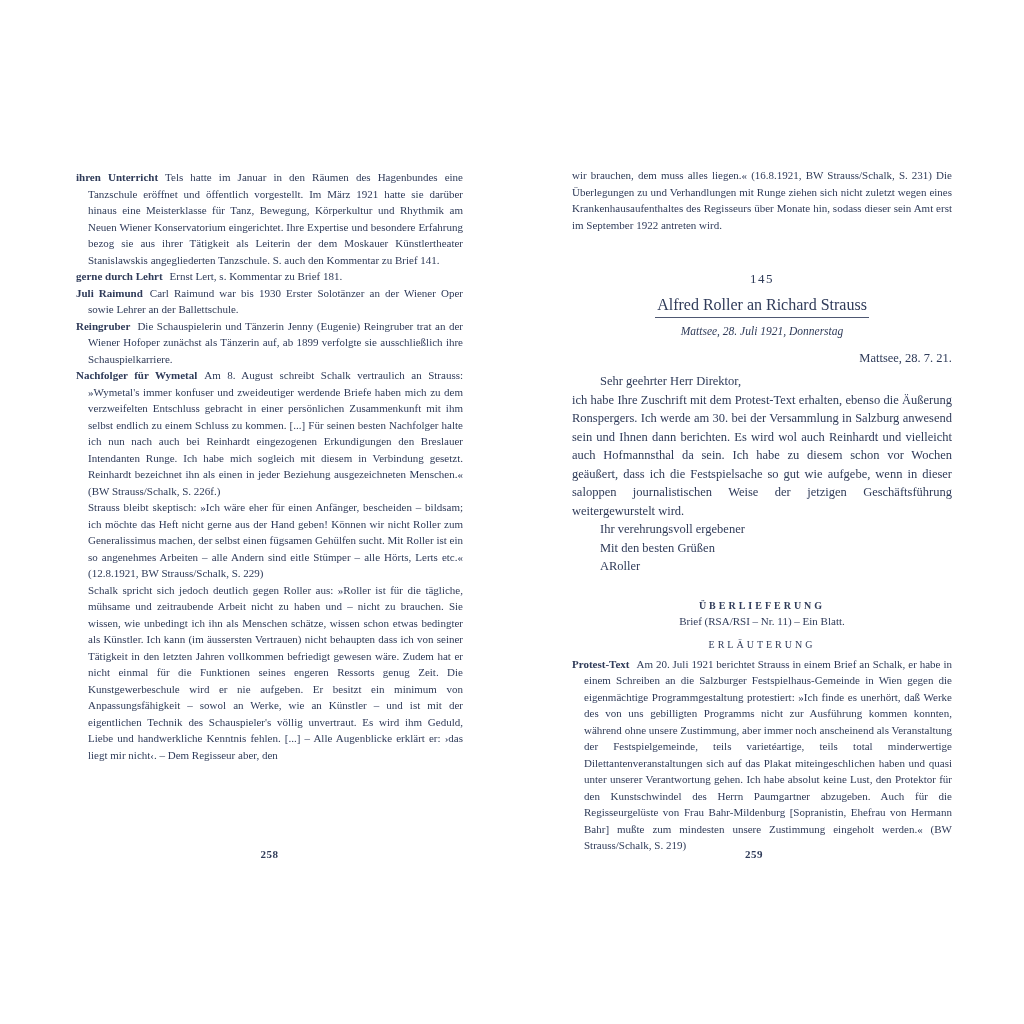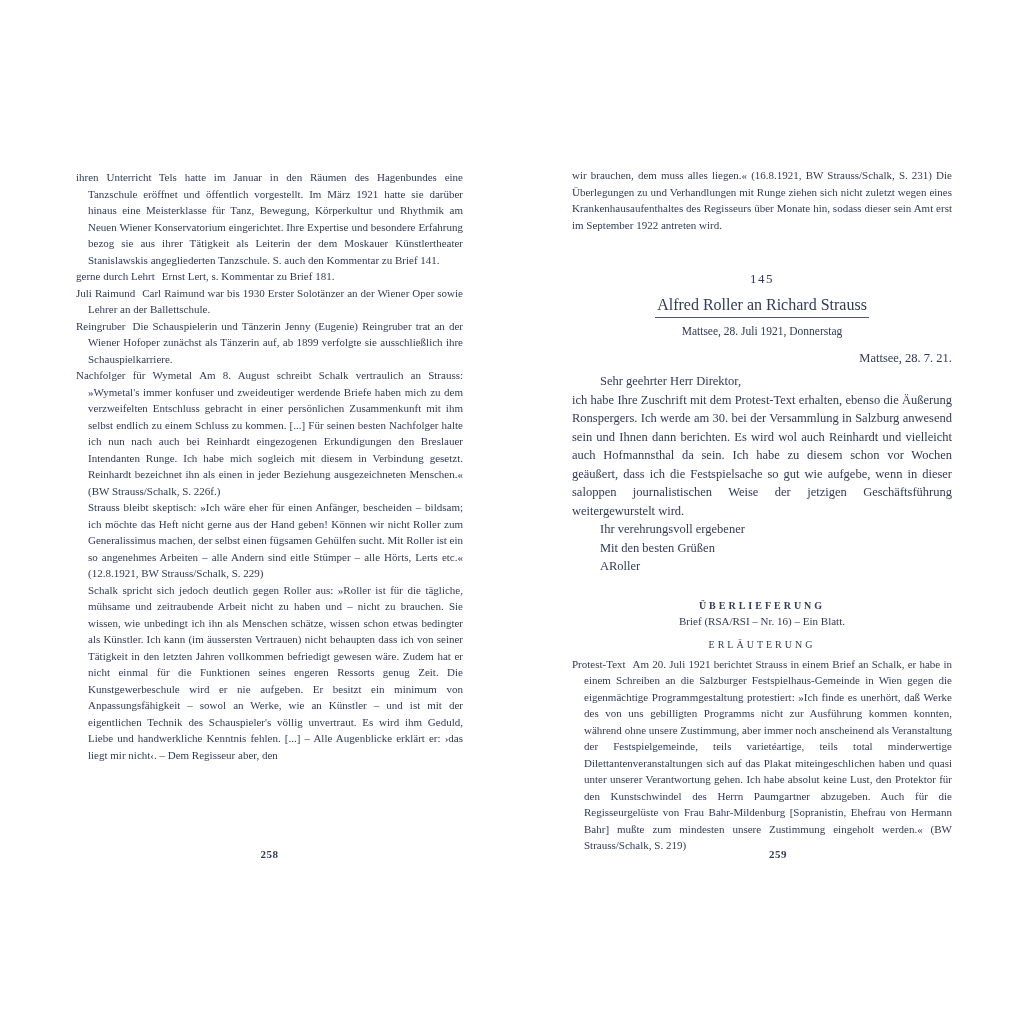--- a/index.html
+++ b/index.html
@@ -39,21 +39,21 @@
   p.hang {
     padding-left: 12px;
     text-indent: -12px;
     margin: 0;
   }
   p.cont {
     padding-left: 12px;
     margin: 0;
   }
   .lemma {
-    font-weight: normal;
+    font-weight: bold;
     margin-right: 7px;
   }
   .continuation {
     margin: 0;
   }
   .letter-number {
     margin-top: 38px;
     text-align: center;
     font-size: 13px;
     letter-spacing: 1.5px;
@@ -63,20 +63,21 @@
     margin-top: 9px;
   }
   .letter-title {
     font-size: 16px;
     display: inline-block;
     border-bottom: 1px solid rgba(47, 59, 89, 0.85);
     padding: 0 2px 3px 2px;
   }
   .letter-dateline {
     text-align: center;
+    font-style: italic;
     font-size: 11.5px;
     margin-top: 7px;
   }
   .place-date {
     text-align: right;
     font-size: 12.5px;
     margin-top: 14px;
   }
   .letter-body {
     font-size: 12.5px;
@@ -111,21 +112,21 @@
   }
   .pagenum {
     position: absolute;
     top: 848px;
     text-align: center;
     font-size: 11px;
     font-weight: bold;
     letter-spacing: 0.5px;
   }
   .pagenum-left { left: 76px; width: 387px; }
-  .pagenum-right { left: 588px; width: 380px; }
+  .pagenum-right { left: 564px; width: 380px; }
 </style>
 </head>
 <body>
 
 <div class="page left-page small">
 
   <div class="entry">
     <p class="hang"><b class="lemma">ihren Unterricht</b><span>Tels hatte im Januar in den Räumen des Hagenbundes eine Tanzschule eröffnet und öffentlich vorgestellt. Im März 1921 hatte sie darüber hinaus eine Meisterklasse für Tanz, Bewegung, Körperkultur und Rhythmik am Neuen Wiener Konservatorium eingerichtet. Ihre Expertise und besondere Erfahrung bezog sie aus ihrer Tätigkeit als Leiterin der dem Moskauer Künstlertheater Stanislawskis angegliederten Tanzschule. S. auch den Kommentar zu Brief 141.</span></p>
   </div>
 
@@ -165,21 +166,21 @@
 
   <div class="letter-body">
     <div class="salutation">Sehr geehrter Herr Direktor,</div>
     <p class="body-text">ich habe Ihre Zuschrift mit dem Protest-Text erhalten, ebenso die Äußerung Ronspergers. Ich werde am 30. bei der Versammlung in Salzburg anwesend sein und Ihnen dann berichten. Es wird wol auch Reinhardt und vielleicht auch Hofmannsthal da sein. Ich habe zu diesem schon vor Wochen geäußert, dass ich die Festspielsache so gut wie aufgebe, wenn in dieser saloppen journalistischen Weise der jetzigen Geschäftsführung weitergewurstelt wird.</p>
     <div class="closing">Ihr verehrungsvoll ergebener</div>
     <div class="closing">Mit den besten Grüßen</div>
     <div class="closing">ARoller</div>
   </div>
 
   <div class="apparatus-heading h-ueb">ÜBERLIEFERUNG</div>
-  <div class="apparatus-text">Brief (RSA/RSI – Nr. 16) – Ein Blatt.</div>
+  <div class="apparatus-text">Brief (RSA/RSI – Nr. 11) – Ein Blatt.</div>
 
   <div class="apparatus-heading h-erl">ERLÄUTERUNG</div>
 
   <div class="entry small erl-entry">
     <p class="hang"><b class="lemma">Protest-Text</b><span>Am 20. Juli 1921 berichtet Strauss in einem Brief an Schalk, er habe in einem Schreiben an die Salzburger Festspielhaus-Gemeinde in Wien gegen die eigenmächtige Programmgestaltung protestiert: »Ich finde es unerhört, daß Werke des von uns gebilligten Programms nicht zur Ausführung kommen konnten, während ohne unsere Zustimmung, aber immer noch anscheinend als Veranstaltung der Festspielgemeinde, teils varietéartige, teils total minderwertige Dilettantenveranstaltungen sich auf das Plakat miteingeschlichen haben und quasi unter unserer Verantwortung gehen. Ich habe absolut keine Lust, den Protektor für den Kunstschwindel des Herrn Paumgartner abzugeben. Auch für die Regisseurgelüste von Frau Bahr-Mildenburg [Sopranistin, Ehefrau von Hermann Bahr] mußte zum mindesten unsere Zustimmung eingeholt werden.« (BW Strauss/Schalk, S. 219)</span></p>
   </div>
 
 </div>
 
 <div class="pagenum pagenum-left">258</div>

